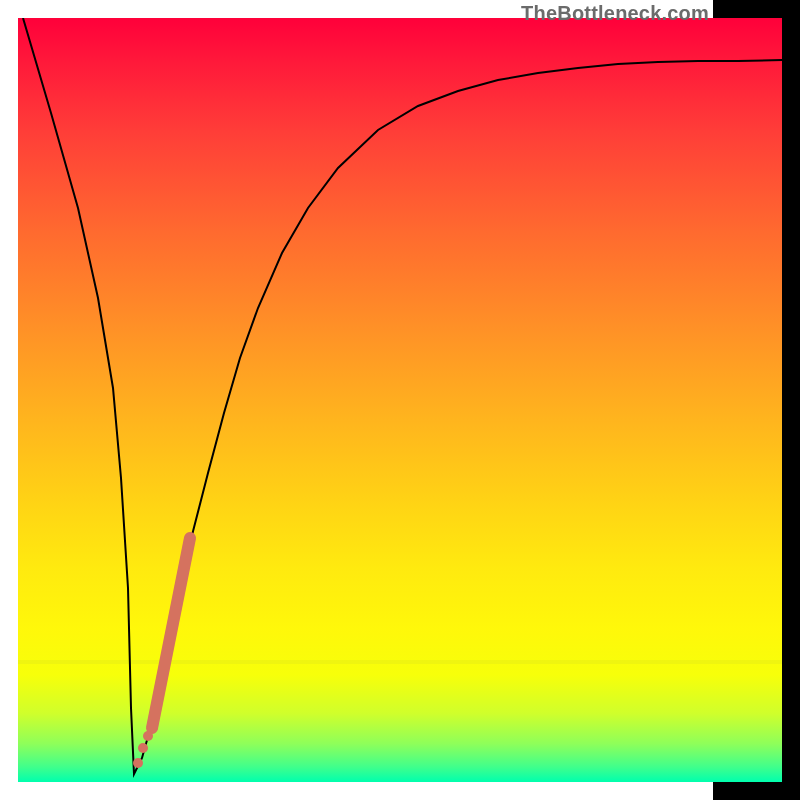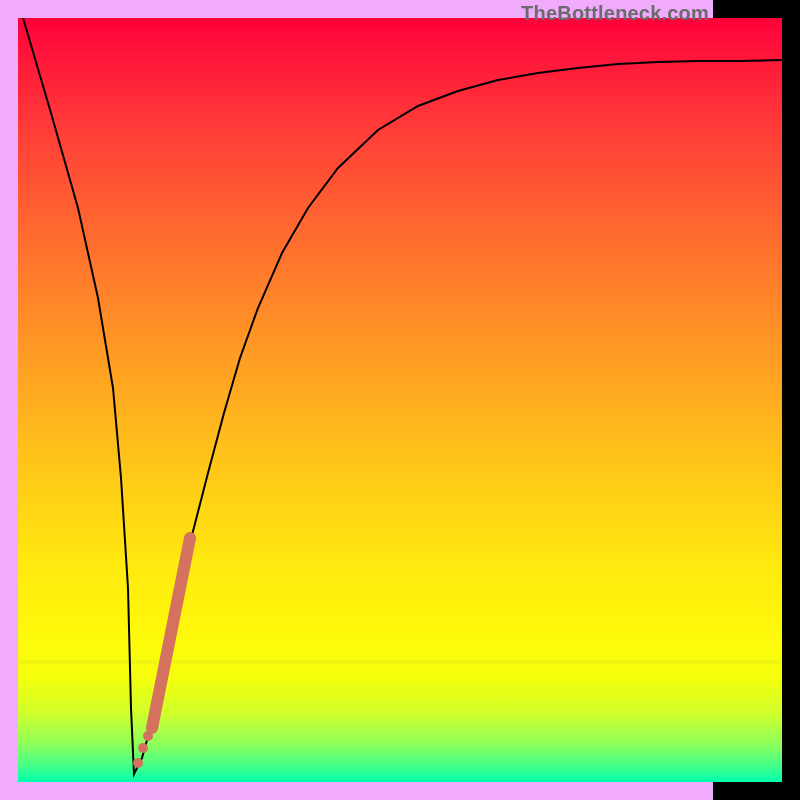--- a/index.html
+++ b/index.html
@@ -8,21 +8,21 @@
     width: 800px;
     height: 800px;
     overflow: hidden;
     background: #000;
     font-family: Arial, Helvetica, sans-serif;
   }
   .frame {
     position: absolute;
     left: 0; top: 0;
     width: 713px; height: 800px;
-    background: #f0abfc;
+    background: #ffffff;
   }
   .plot {
     position: absolute;
     left: 18px;
     top: 18px;
     width: 764px;
     height: 764px;
   }
   .gradient {
     position: absolute;

